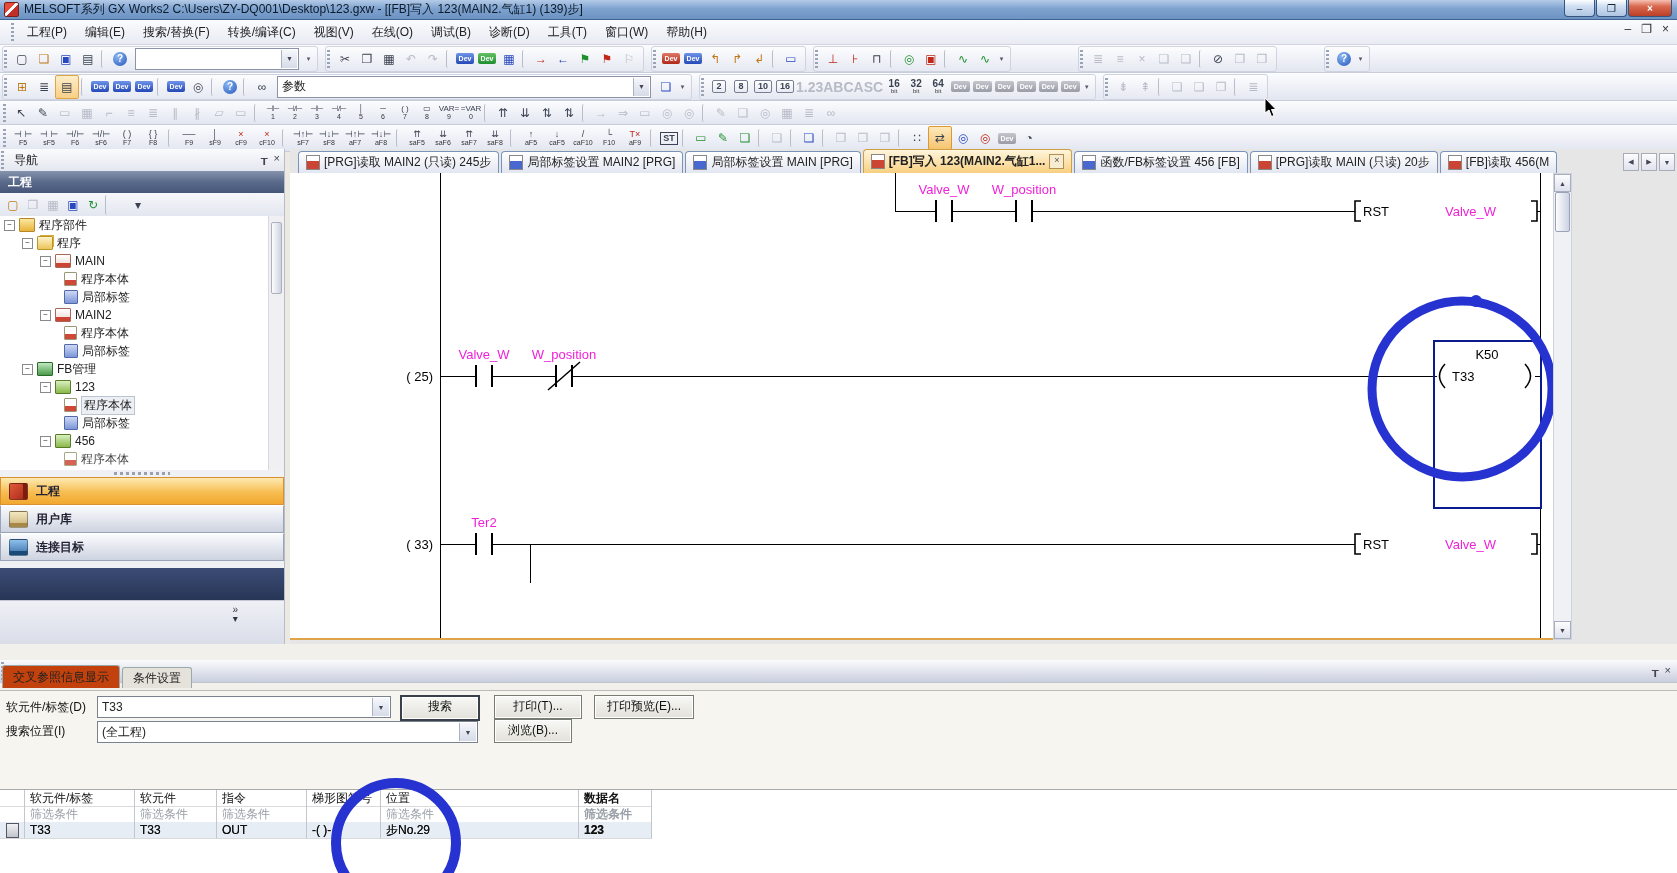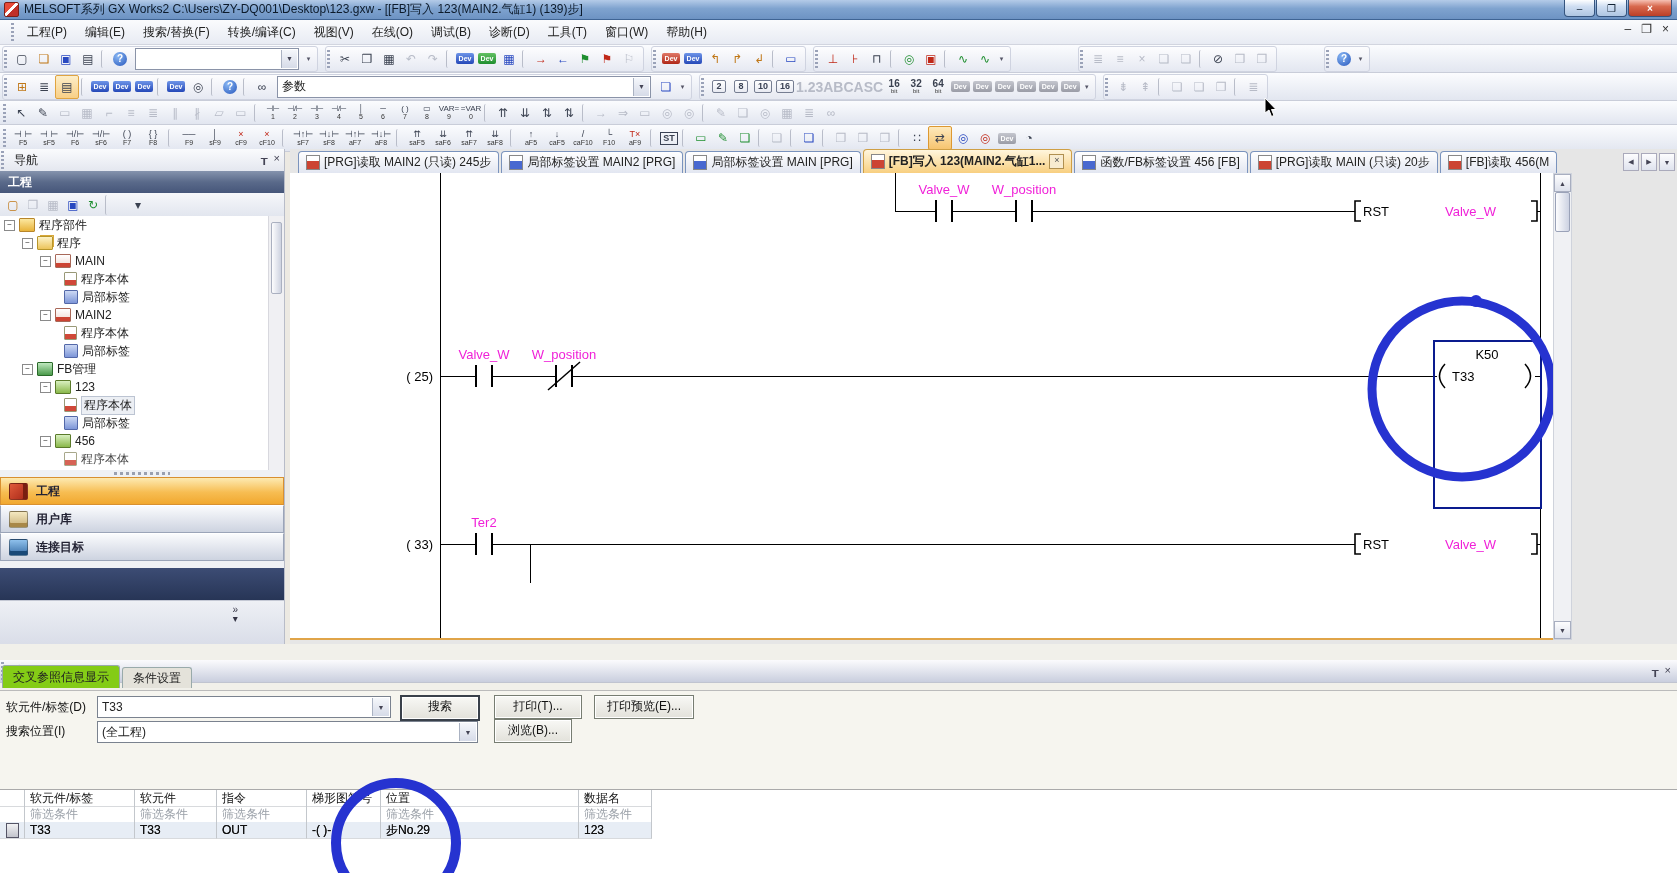--- a/index.html
+++ b/index.html
@@ -106,38 +106,38 @@
   .canvas{position:absolute;left:0;top:24px;width:1263px;height:465px;background:#fff;border-bottom:2px solid #e0a448;}
   .vscroll{position:absolute;left:1263px;top:24px;width:17px;height:465px;background:#f0f1f4;border:1px solid #cfd3dc;}
   .varrow{position:absolute;left:0;width:15px;height:16px;background:linear-gradient(#fdfdfe,#dde1ec);border:1px solid #a8aec0;font-size:7px;display:flex;align-items:center;justify-content:center;color:#445;}
   .vthumb{position:absolute;left:1px;top:18px;width:13px;height:38px;background:linear-gradient(90deg,#fdfdfe,#ccd2e2);border:1px solid #9aa2b8;border-radius:2px;}
   
   .bottom{position:absolute;left:0;top:644px;width:1677px;height:229px;background:#f1f0ea;}
   .xcaption{position:absolute;left:0;top:16px;right:0;height:22px;background:linear-gradient(#fbfbfd,#c9cede);display:flex;align-items:center;border-bottom:1px solid #c0c4d0;}
   .xcaption .t{margin-left:6px;}
   .xtabs{position:absolute;left:2px;top:22px;height:22px;display:flex;align-items:flex-end;}
   .xtab{height:20px;padding:0 10px;display:flex;align-items:center;border:1px solid #9aa;border-bottom:none;background:#e4e2da;border-radius:3px 3px 0 0;margin-right:2px;}
-  .xtab.active{background:#84cc16;height:22px;font-weight:normal;}
+  .xtab.active{background:#c2410c;height:22px;font-weight:normal;}
   .xbody{position:absolute;left:0;top:46px;right:0;bottom:0;background:#f6f5ef;border-top:1px solid #bbb;}
   .xlabel{position:absolute;font-size:12px;color:#111;}
   .xcombo{position:absolute;height:20px;background:#fff;border:1px solid #7a828f;padding-left:4px;display:flex;align-items:center;}
   .xcombo .arr{position:absolute;right:1px;top:1px;bottom:1px;width:16px;background:linear-gradient(#f5f7fb,#d6dbe8);border-left:1px solid #aab2c2;display:flex;align-items:center;justify-content:center;font-size:7px;color:#445;}
   .xbtn{position:absolute;height:22px;background:linear-gradient(#f8f8f5,#e2e1da);border:1px solid #777d72;box-shadow:inset 0 0 0 1px #fff;text-align:center;line-height:20px;font-size:12px;color:#111;}
   .xbtn.def{border:2px solid #39404a;line-height:18px;}
   
   .xtable{position:absolute;left:0;top:98px;right:0;bottom:0;background:#fff;border-top:1px solid #aaa;}
   .trh{position:absolute;left:0;right:0;display:flex;}
   .tcell{height:16px;line-height:16px;padding-left:5px;border-right:1px solid #c3c7cc;border-bottom:1px solid #d8dadd;overflow:hidden;white-space:nowrap;}
   .w0{width:24px;flex:none;display:flex;align-items:center;justify-content:center;padding-left:0;}
   .w1{width:104px;flex:none;}
   .w2{width:76px;flex:none;}
   .w3{width:84px;flex:none;}
   .w4{width:68px;flex:none;}
   .w5{width:192px;flex:none;}
-  .w6{width:67px;flex:none;}
+  .w6{width:67px;flex:none;font-weight:bold;}
   .hdr .tcell{background:#fff;color:#111;}
   .flt .tcell{color:#9aa0a8;}
   .trrow .tcell{color:#111;}
   .trrow.alt .tcell{background:#e7edf5;}
   .chip{width:11px;height:13px;border:1px solid #556;background:linear-gradient(#f2f2f4,#c2c4cc),repeating-linear-gradient(0deg,#99a 0 1px,transparent 1px 3px);background-blend-mode:normal;}
   
   .overlay{position:absolute;pointer-events:none;}
   .cursor{position:absolute;left:1264px;top:97px;pointer-events:none;}
 </style>
 </head>

